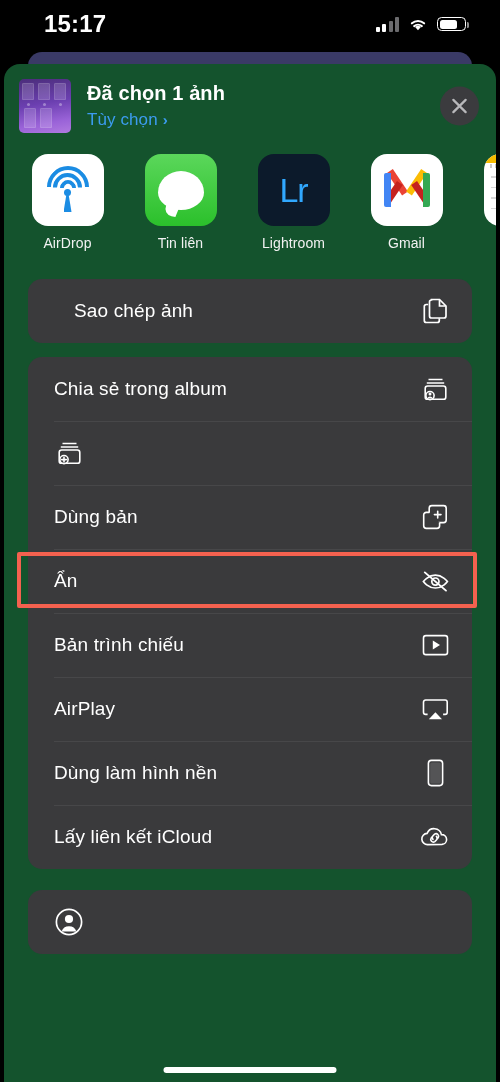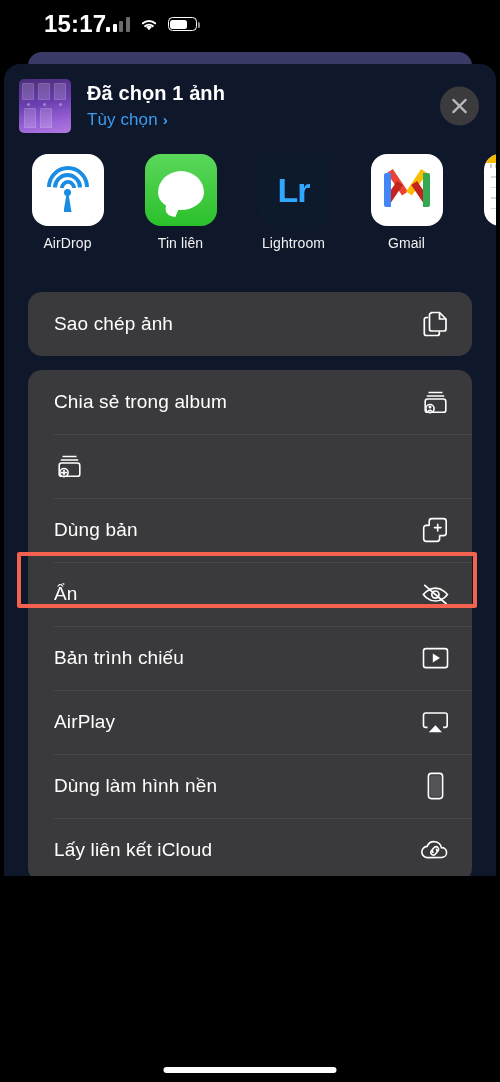--- a/index.html
+++ b/index.html
@@ -12,21 +12,21 @@
   #screen {
     position:relative;
     width:500px; height:1082px;
     background:#000;
     overflow:hidden;
   }
 
   
   #statusbar {
     position:absolute; top:0; left:0; width:500px; height:48px;
-    display:flex; align-items:center; 
+    display:flex; align-items:center; justify-content:space-between;
     padding:0 34px 0 44px;
     z-index:40;
   }
   #clock {
     color:#fff; font-size:24px; font-weight:600; letter-spacing:.2px;
   }
   #status-right { display:flex; align-items:center; gap:9px; }
 
   .bars { display:flex; align-items:flex-end; gap:2.5px; height:15px; }
   .bars i { display:block; width:4px; border-radius:1px; background:#fff; }
@@ -56,22 +56,22 @@
     position:absolute; left:28px; top:52px;
     width:444px; height:40px;
     background:#3a3a66;
     border-radius:14px 14px 0 0;
     z-index:5;
   }
 
   
   #sheet {
     position:absolute; left:4px; top:64px;
-    width:492px; height:812px;
-    background:#0f172a;
+    width:492px; height:1018px;
+    background:#14532d;
     border-radius:16px 16px 0 0;
     z-index:10;
     overflow:hidden;
   }
 
   
   #sheet-header {
     position:relative;
     height:83px;
     display:flex; align-items:center;
@@ -147,21 +147,21 @@
 
   
   .msg-ico{ background:linear-gradient(180deg,#5bd75b 0%,#2bc02b 100%); }
   .bubble{ width:46px; height:39px; background:#fff; border-radius:50% 50% 50% 50%/55% 55% 45% 45%;
            position:relative; }
   .bubble::after{ content:""; position:absolute; left:7px; bottom:-6px; width:13px; height:13px;
                   background:#fff; border-radius:0 0 0 9px; transform:rotate(12deg) skewX(-10deg); }
 
   
   .lr-ico{ background:#0c1a2b; }
-  .lr-txt{ color:#31a8ff; font-size:34px; font-weight:700; letter-spacing:-1px; font-family:"Liberation Sans",sans-serif; }
+  .lr-txt{ color:#31a8ff; font-size:34px; font-weight:400; letter-spacing:-1px; font-family:"Liberation Sans",sans-serif; }
 
   
   .gm-ico{ background:#fff; }
   .gm-m{ position:relative; width:46px; height:34px; }
   .gm-m span{ position:absolute; }
   .gm-l{ left:0; bottom:0; width:7px; height:34px; background:#4285f4; border-radius:2px 0 0 2px; }
   .gm-r{ right:0; bottom:0; width:7px; height:34px; background:#34a853; border-radius:0 2px 2px 0; }
   .gm-d1{ left:3px; top:0; width:7px; height:27px; background:#ea4335; transform-origin:top left; transform:rotate(-34deg); }
   .gm-d2{ right:3px; top:0; width:7px; height:27px; background:#fbbc04; transform-origin:top right; transform:rotate(34deg); }
   .gm-v1{ left:13px; top:8px; width:7px; height:23px; background:#c5221f; transform-origin:top left; transform:rotate(34deg); }
@@ -175,21 +175,21 @@
   .kp-perf{ position:absolute; top:10px; left:6px; right:6px; height:4px;
             background:repeating-linear-gradient(90deg,#c9c9c9 0 2px,transparent 2px 5px); }
 
   
   .card {
     margin:0 24px 0 24px;
     background:#3a3a3c;
     border-radius:14px;
     overflow:hidden;
   }
-  #card-1 { margin-top:29px; }
+  #card-1 { margin-top:16px;padding-left:20px; }
   #card-2 { margin-top:14px; }
   #card-3 { margin-top:21px; }
 
   .row {
     position:relative;
     height:64px;
     display:flex; align-items:center; justify-content:space-between;
     padding:0 22px 0 26px;
     cursor:pointer;
   }

